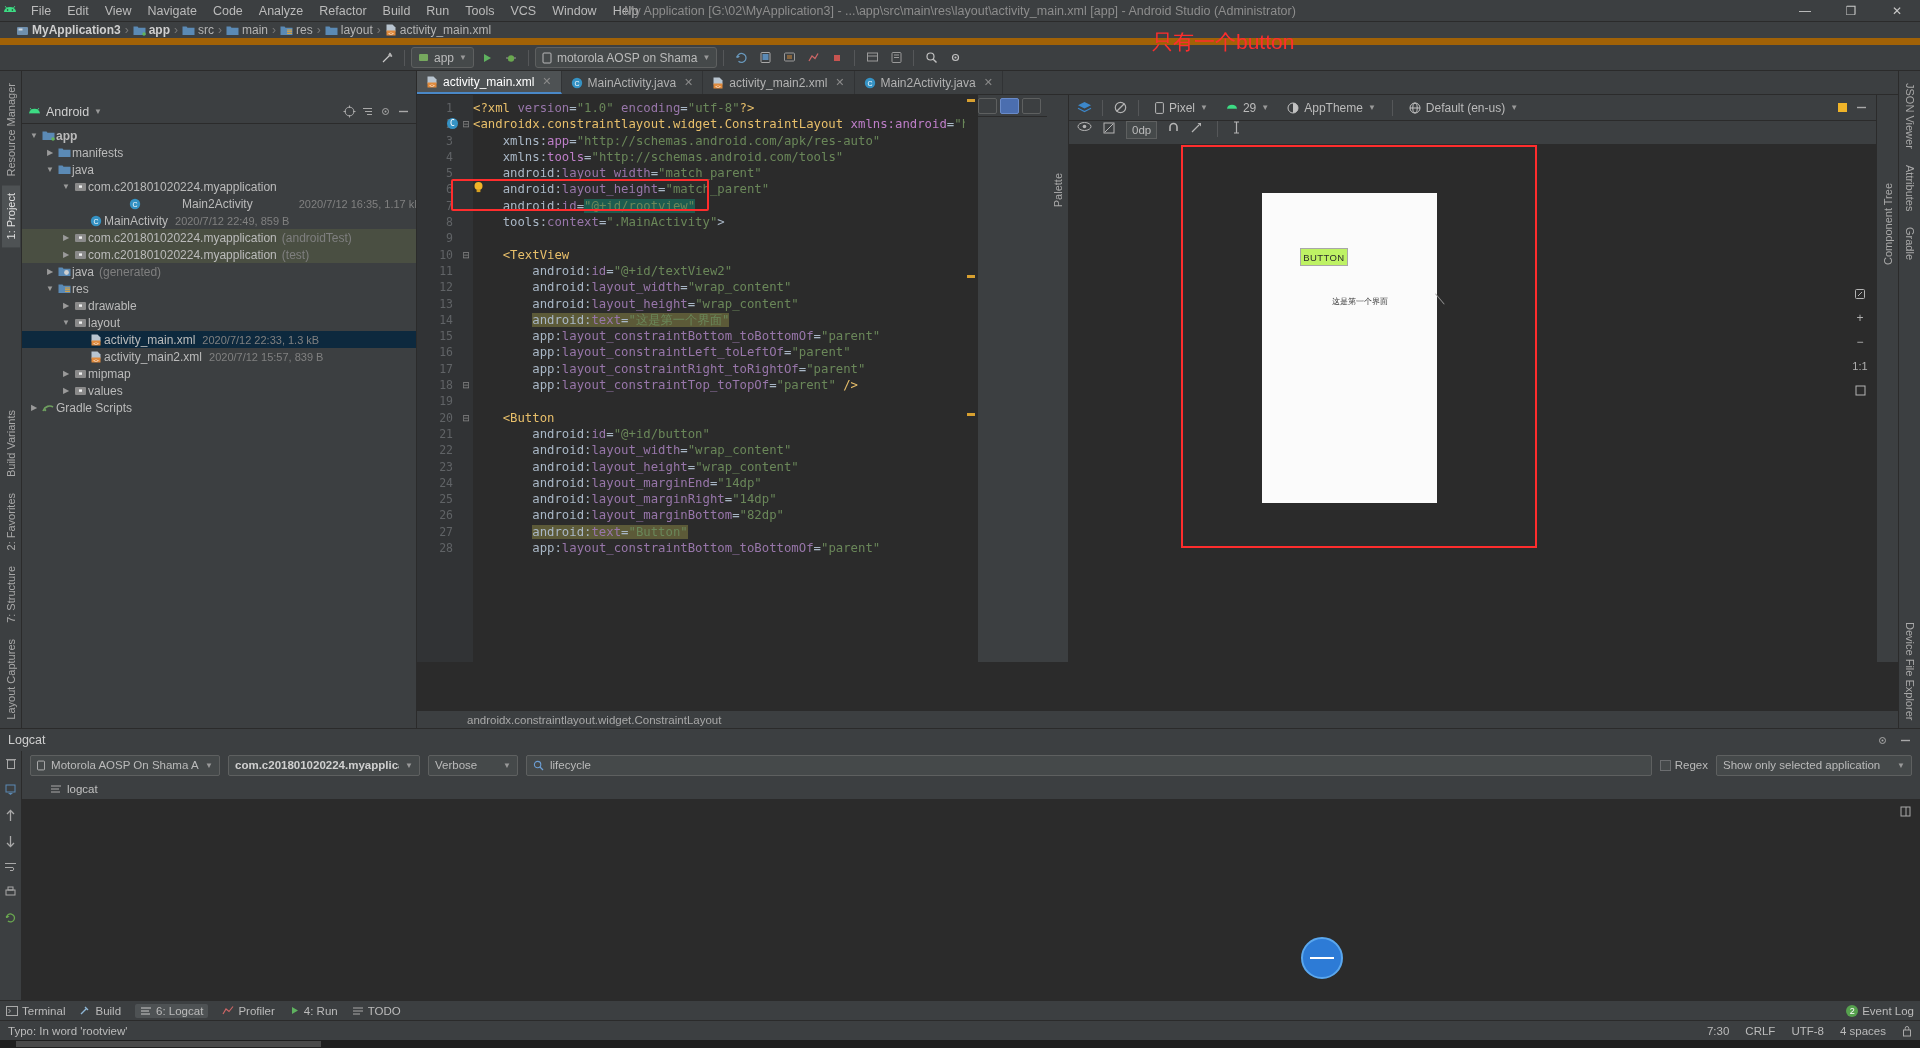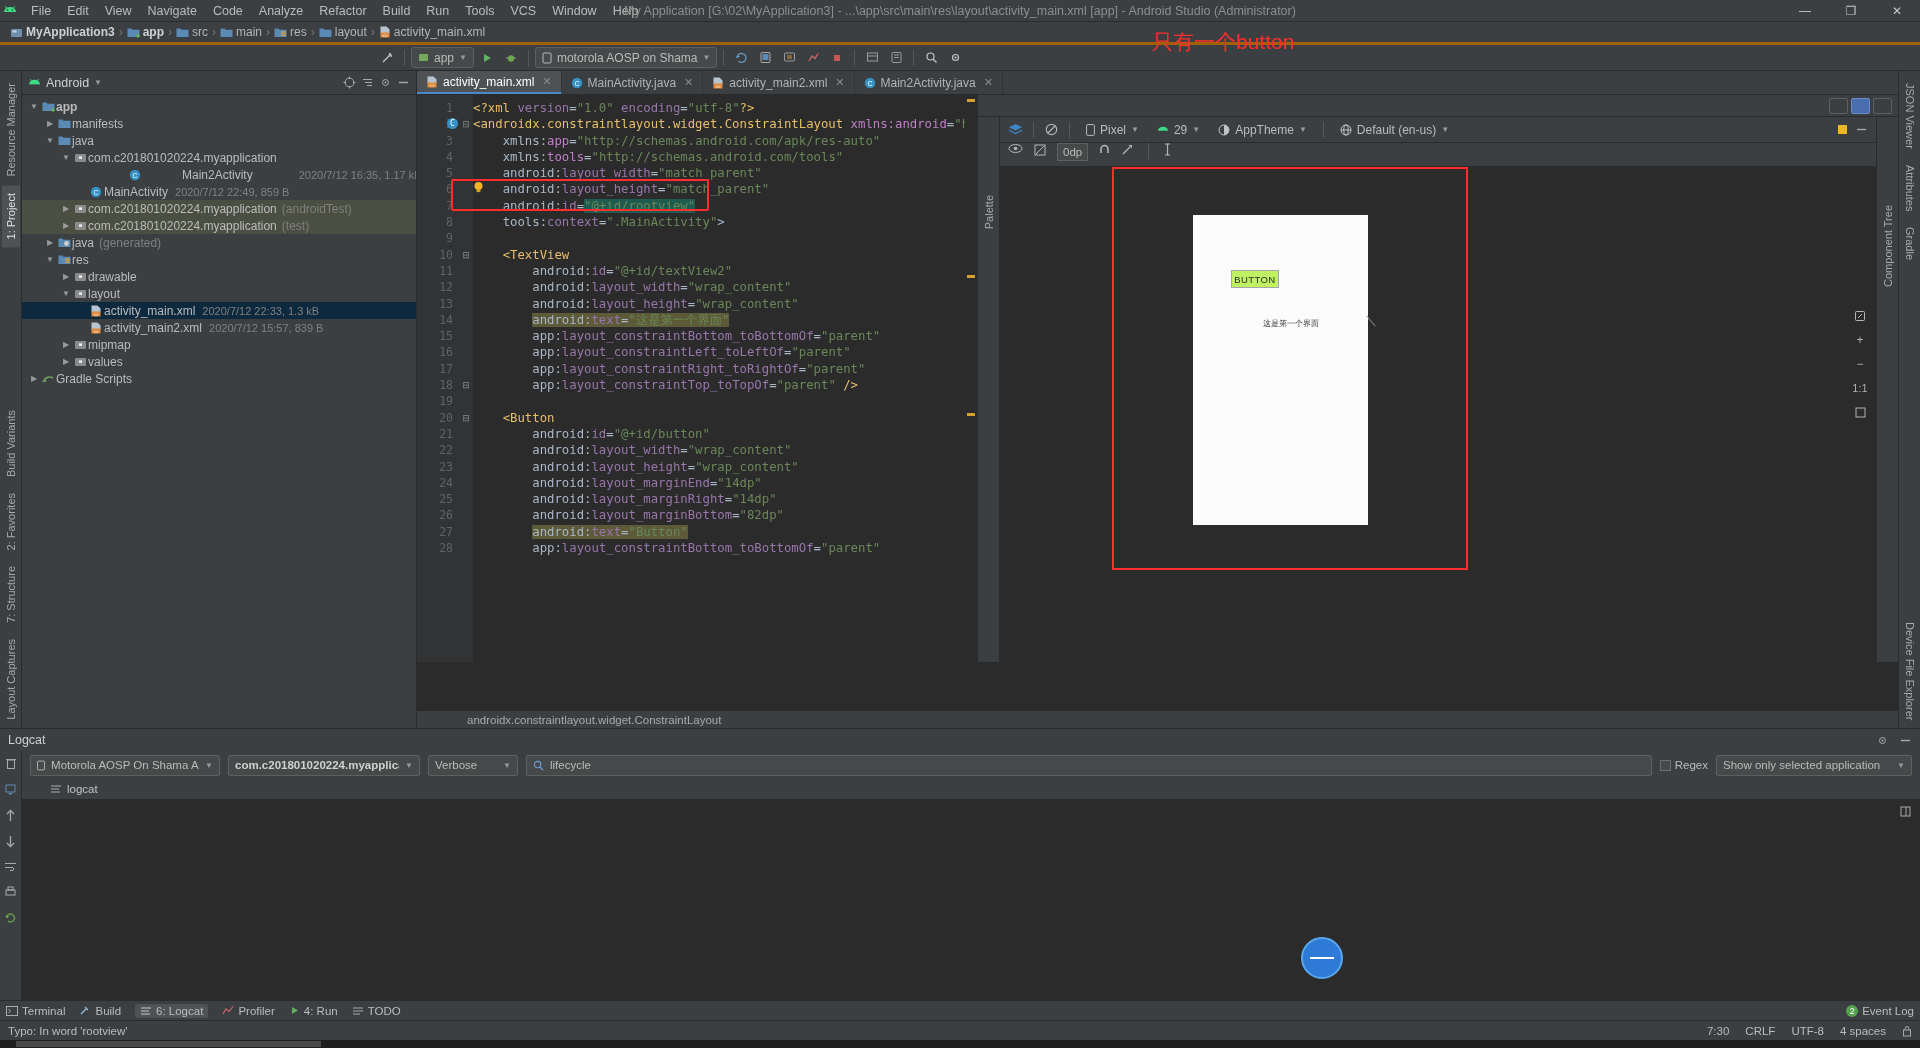--- a/index.html
+++ b/index.html
@@ -14,21 +14,21 @@
   .menu { display:flex; align-items:center; gap:2px; margin-left:4px; }
   .menu span { padding:2px 7px; color:#bbbbbb; font-size:12.5px; cursor:default; }
   .wintitle { position:absolute; left:0; right:0; text-align:center; color:#8d8d8d;
     font-size:12.5px; pointer-events:none; }
   .wincontrols { margin-left:auto; display:flex; gap:0; z-index:2; }
   .wincontrols div { width:46px; height:22px; display:flex; align-items:center;
     justify-content:center; color:#c8c8c8; font-size:12px; }
 
   
   .navbar { height:23px; background:#3c3f41; display:flex; align-items:center;
-     padding-left:10px; border-bottom:3px solid #a16207; flex:0 0 23px; }
+     padding-left:16px; border-bottom:7px solid #a16207; flex:0 0 23px; }
   .crumb { display:flex; align-items:center; color:#b4b4b4; font-size:12px; }
   .crumb .sep { margin:0 4px; color:#787878; }
   .crumb .ic { margin-right:3px; display:inline-flex; }
   .crumb b { font-weight:bold; color:#cfcfcf; }
 
   
   .toolbar { height:26px; background:#3c3f41; display:flex; align-items:center;
      border-bottom:1px solid #2b2b2b; padding:0 4px; gap:2px; flex:0 0 26px; }
   .tb-btn { width:22px; height:22px; display:flex; align-items:center; justify-content:center;
      border-radius:3px; color:#b0b0b0; }
@@ -43,21 +43,21 @@
      align-items:center; border-right:1px solid #2b2b2b; padding-top:4px; }
   .rightrail { border-right:none; border-left:1px solid #2b2b2b; }
   .vtab { writing-mode:vertical-rl; font-size:11px; color:#a9a9a9; padding:8px 3px; white-space:nowrap; }
   .vtab.sel { background:#4e5254; color:#e0e0e0; }
   .vtab.rot180 { transform:rotate(180deg); }
 
   
   .project { width:395px; background:#3c3f41; display:flex; flex-direction:column;
       border-right:1px solid #2b2b2b; }
   .proj-head { height:24px; display:flex; align-items:center; padding:0 6px; gap:5px;
-      border-bottom:1px solid #2b2b2b; }
+      border-bottom:1px solid #2b2b2b;margin-top:29px; }
   .proj-head .ttl { font-size:12.5px; color:#cfcfcf; }
   .proj-head .acts { margin-left:auto; display:flex; gap:5px; color:#a8a8a8; }
   .tree { flex:1; overflow:hidden; padding-top:3px; font-size:12px; }
   .node { height:17px; display:flex; align-items:center; white-space:nowrap; padding-right:4px; }
   .node .arrow { width:12px; text-align:center; color:#9a9a9a; font-size:8px; flex:0 0 12px; }
   .node .nic { width:16px; flex:0 0 16px; display:flex; align-items:center; justify-content:center; }
   .node .lbl { color:#bbbbbb; }
   .node .lbl.b { font-weight:bold; }
   .node .meta { color:#808080; margin-left:7px; font-size:11px; }
   .node .dim { color:#7f7f7f; margin-left:5px; }
@@ -87,21 +87,21 @@
   .tagn { color:#e8bf6a; } .attr { color:#9876aa; } .ns { color:#be7ec8; }
   .str { color:#6a8759; } .punc { color:#a9b7c6; } .pi { color:#e8bf6a; }
   .hl-text { background:#5c5a38; }
   .hl-id { background:#1d5c4f; }
   .redbox { position:absolute; border:2.5px solid #ff2d2d; border-radius:2px;
       pointer-events:none; }
   .bulb { position:absolute; color:#f0b429; font-size:12px; }
   .codescroll { position:absolute; right:0; top:0; bottom:0; width:12px; background:#2b2b2b; }
   .mark { position:absolute; right:2px; width:8px; height:3px; }
 
-  .previewpane { flex:1 1 auto; display:flex; flex-direction:column; background:#3c3f41;
+  .previewpane { flex:1 1 auto; display:flex; flex-direction:row; background:#3c3f41;
       border-left:1px solid #2b2b2b; min-width:0; position:relative; }
   .prev-top { height:22px; display:flex; align-items:center; justify-content:flex-end;
       gap:3px; padding-right:6px; border-bottom:1px solid #2b2b2b; }
   .pv-mode { width:19px; height:16px; border:1px solid #5e6060; border-radius:2px; }
   .pv-mode.on { background:#4b6eaf; border-color:#6a8bc9; }
   .prev-tb { height:26px; display:flex; align-items:center; gap:6px; padding:0 8px;
       border-bottom:1px solid #2b2b2b; }
   .prev-tb2 { height:24px; display:flex; align-items:flex-start; gap:10px; padding:0 8px;
       border-bottom:1px solid #2b2b2b; }
   .dpbox { height:18px; border:1px solid #5e6060; background:#45494a; padding:0 5px;

